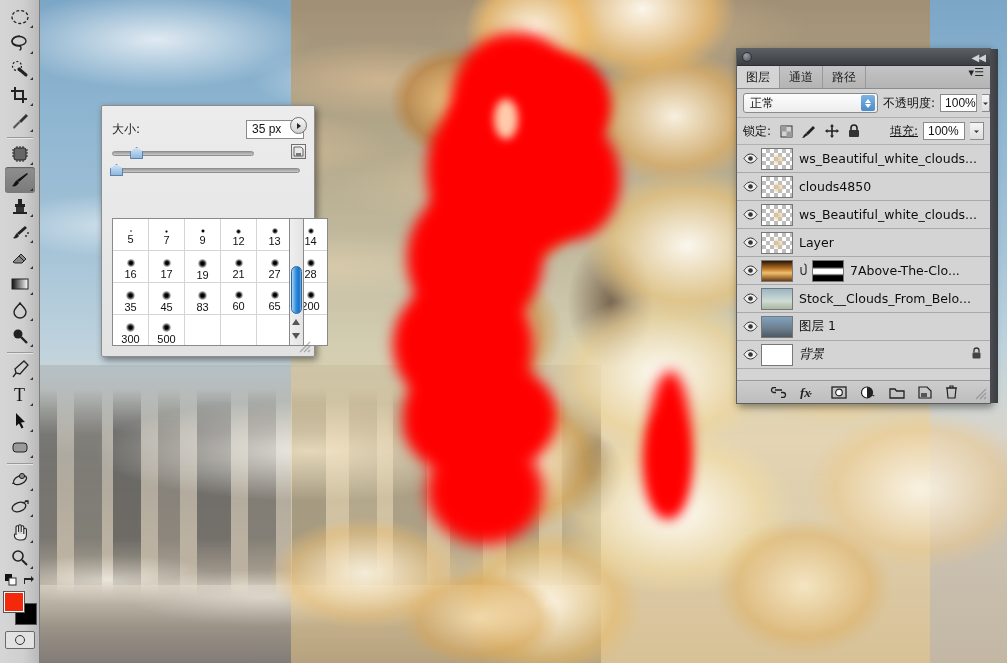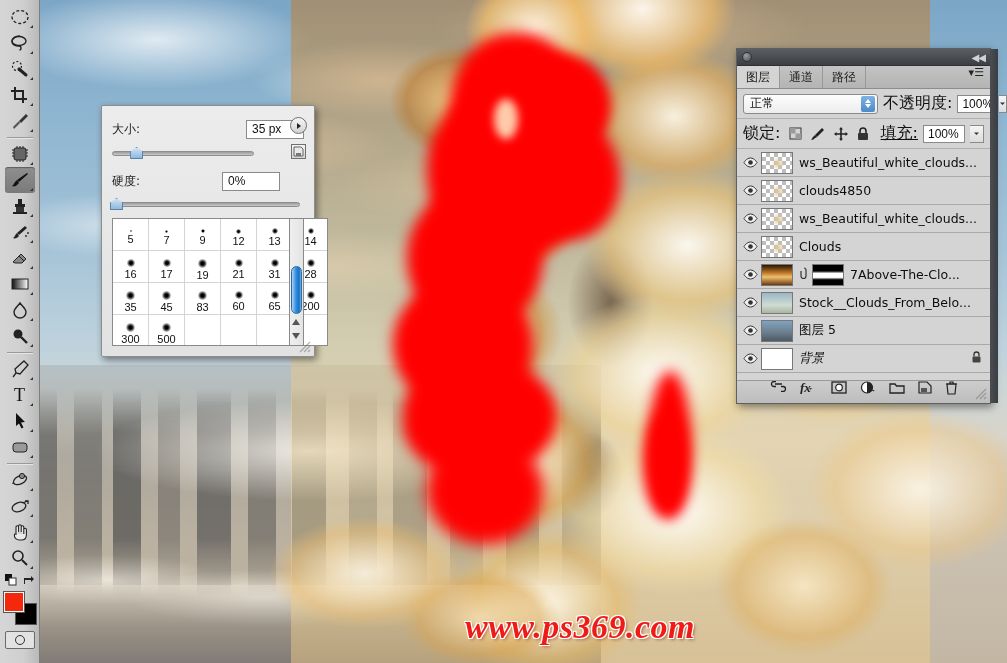--- a/index.html
+++ b/index.html
@@ -271,21 +271,21 @@
     padding-left: 6px; font-family: "DejaVu Sans", sans-serif; font-size: 12px;
     position: relative;
   }
   .blendsel .arrows {
     position: absolute; right: 2px; top: 1px; width: 14px; height: 16px;
     background: linear-gradient(180deg,#7fb3e2,#4a8bc9); border-radius: 2px;
     display:flex; flex-direction:column; align-items:center; justify-content:center; gap:1px;
   }
   .tri-u { width:0;height:0;border-left:3px solid transparent;border-right:3px solid transparent;border-bottom:4px solid #fff;}
   .tri-d { width:0;height:0;border-left:3px solid transparent;border-right:3px solid transparent;border-top:4px solid #fff;}
-  .lbl-cn { font-family: "DejaVu Sans", sans-serif; font-size: 16px; white-space: nowrap; }
+  .lbl-cn { font-family: "DejaVu Sans", sans-serif; font-size: 12px; white-space: nowrap; }
   .numbox {
     width: 42px; height: 18px; background: #fff; border: 1px solid #8a8a8a;
     display: flex; align-items: center; justify-content: flex-start; padding-left: 4px; font-size: 12px;
   }
   .numarrow {
     width: 14px; height: 18px; background: linear-gradient(180deg,#f5f5f5,#dcdcdc);
     border: 1px solid #8a8a8a; border-left: none; display:flex;align-items:center;justify-content:center;
   }
   .lockicons { display: flex; align-items: center; gap: 9px; margin-left: 4px; }
 
@@ -308,21 +308,21 @@
     width: 32px; height: 22px; border: 1px solid #777; margin-right: 6px;
     background: linear-gradient(180deg,#000 0%,#000 30%,#fff 42%,#fff 62%,#000 74%,#000 100%);
   }
   .link-ico { margin-right: 4px; color:#333; font-size: 11px; }
   .layer-name { font-size: 12.5px; color:#0d0d0d; font-family: "DejaVu Sans", sans-serif; white-space: nowrap; overflow: hidden; }
   .layer-name.bg { font-style: italic; }
   .lock-right { margin-left: auto; margin-right: 8px; }
   #lp-footer {
     position: absolute; left: 0; bottom: 0; width: 100%; height: 23px;
     background: linear-gradient(180deg,#cdcdcd,#bdbdbd); border-top: 1px solid #9a9a9a;
-    display: flex; align-items: flex-start; justify-content: center; gap: 13px;
+    display: flex; align-items: center; justify-content: center; gap: 13px;
   }
   .ft-ico { font-size: 12px; color: #222; display:flex; align-items:center; }
   .panel-edge-right {
     position: absolute; right: -8px; top: 0; width: 8px; height: 100%;
     background: linear-gradient(90deg,#4a4d52,#3a3d42);
   }
 </style>
 </head>
 <body>
 
@@ -341,21 +341,20 @@
     <div class="stroke s2" style="background: rgb(255, 0, 0);"></div>
     <div class="stroke s8" style="background: rgb(255, 0, 0);"></div>
     <div class="stroke s3" style="background: rgb(255, 0, 0);"></div>
     <div class="stroke s4" style="background: rgb(255, 0, 0);"></div>
     <div class="stroke s5" style="background: rgb(255, 0, 0);"></div>
     <div class="stroke s6" style="background: rgb(255, 0, 0);"></div>
     <div class="stroke s9" style="background: rgb(255, 0, 0);"></div>
     <div class="stroke s10" style="background: rgb(255, 0, 0);"></div>
     <div class="hole"></div>
 
-    <div class="wm-main">www.ps369.com</div>
   </div>
 
   <div id="toolbar">
 
     <div class="tool">
       <svg width="20" height="18" viewBox="0 0 20 18">
           <ellipse cx="10" cy="9" rx="8" ry="6.5" fill="none" stroke="#222" stroke-width="1.3" stroke-dasharray="3 2"></ellipse>
         </svg>
       <i class="corner"></i>
     </div>
@@ -557,24 +556,20 @@
 
     <div class="bp-row" style="height:28px;margin-top:9px;">
       <span class="bp-label">大小:</span>
       <span class="bp-field">35 px</span>
     </div>
     <div class="slider" style="margin-right:60px;">
       <div class="strack"></div>
       <div class="sthumb" id="sizeThumb" style="left: calc(17% - 6px);"></div>
     </div>
 
-    <div class="bp-row" style="height:26px;margin-top:8px;">
-      <span class="bp-label">硬度:</span>
-      <span class="bp-field" style="margin-right:24px;">0%</span>
-    </div>
     <div class="slider" style="margin-right:14px;">
       <div class="strack"></div>
       <div class="sthumb" id="hardThumb" style="left: calc(0% - 2px);"></div>
     </div>
 
     <div class="bp-menu-btn">
       <svg width="8" height="8" viewBox="0 0 8 8">
           <path d="M2 1l4 3-4 3z" fill="#222"></path>
         </svg>
     </div>
@@ -622,21 +617,21 @@
           <div class="cell">
             <div class="tip" style="width: 9px; height: 9px; margin-top: 4.5px;"></div>
             <div class="num">19</div>
           </div>
           <div class="cell">
             <div class="tip" style="width: 8px; height: 8px; margin-top: 5px;"></div>
             <div class="num">21</div>
           </div>
           <div class="cell">
             <div class="tip" style="width: 8px; height: 8px; margin-top: 5px;"></div>
-            <div class="num">31</div>
+            <div class="num">27</div>
           </div>
           <div class="cell">
             <div class="tip" style="width: 8px; height: 8px; margin-top: 5px;"></div>
             <div class="num">28</div>
           </div>
           <div class="cell">
             <div class="tip" style="width: 9px; height: 9px; margin-top: 4.5px;"></div>
             <div class="num">35</div>
           </div>
           <div class="cell">
@@ -786,21 +781,21 @@
         <div class="layer-row">
           <span class="eye">
             <svg width="15" height="11" viewBox="0 0 15 11">
               <path d="M1 5.5S3.5 1 7.5 1 14 5.5 14 5.5 11.5 10 7.5 10 1 5.5 1 5.5z" fill="#f0f0f0" stroke="#333" stroke-width="1"></path>
               <circle cx="7.5" cy="5.5" r="2.3" fill="#333"></circle>
             </svg>
           </span>
           <span class="thumb" style="background-image:linear-gradient(45deg,#bdbdbd 25%,transparent 25%,transparent 75%,#bdbdbd 75%),linear-gradient(45deg,#bdbdbd 25%,#fff 25%,#fff 75%,#bdbdbd 75%);background-size:8px 8px;background-position:0 0,4px 4px;">
             <span style="position:absolute;left:9px;top:4px;width:14px;height:13px;background:radial-gradient(circle,#e0c79a,rgba(224,199,154,0) 70%);"></span>
           </span>
-          <span class="layer-name">Clouds</span>
+          <span class="layer-name">Layer</span>
         </div>
         <div class="layer-row">
           <span class="eye">
             <svg width="15" height="11" viewBox="0 0 15 11">
               <path d="M1 5.5S3.5 1 7.5 1 14 5.5 14 5.5 11.5 10 7.5 10 1 5.5 1 5.5z" fill="#f0f0f0" stroke="#333" stroke-width="1"></path>
               <circle cx="7.5" cy="5.5" r="2.3" fill="#333"></circle>
             </svg>
           </span>
           <span class="thumb" style="background:linear-gradient(180deg,#2a1504,#c07a2a 40%,#f0c070 60%,#6b3a10);"></span>
           <span class="link-ico"><svg width="9" height="13" viewBox="0 0 9 13">
@@ -820,21 +815,21 @@
           <span class="layer-name">Stock__Clouds_From_Belo...</span>
         </div>
         <div class="layer-row">
           <span class="eye">
             <svg width="15" height="11" viewBox="0 0 15 11">
               <path d="M1 5.5S3.5 1 7.5 1 14 5.5 14 5.5 11.5 10 7.5 10 1 5.5 1 5.5z" fill="#f0f0f0" stroke="#333" stroke-width="1"></path>
               <circle cx="7.5" cy="5.5" r="2.3" fill="#333"></circle>
             </svg>
           </span>
           <span class="thumb" style="background:linear-gradient(180deg,#7fa3c2,#6d7f8e 55%,#4d5a66);"></span>
-          <span class="layer-name">图层 5</span>
+          <span class="layer-name">图层 1</span>
         </div>
         <div class="layer-row">
           <span class="eye">
             <svg width="15" height="11" viewBox="0 0 15 11">
               <path d="M1 5.5S3.5 1 7.5 1 14 5.5 14 5.5 11.5 10 7.5 10 1 5.5 1 5.5z" fill="#f0f0f0" stroke="#333" stroke-width="1"></path>
               <circle cx="7.5" cy="5.5" r="2.3" fill="#333"></circle>
             </svg>
           </span>
           <span class="thumb" style="background:#fff;"></span>
           <span class="layer-name bg">背景</span>

